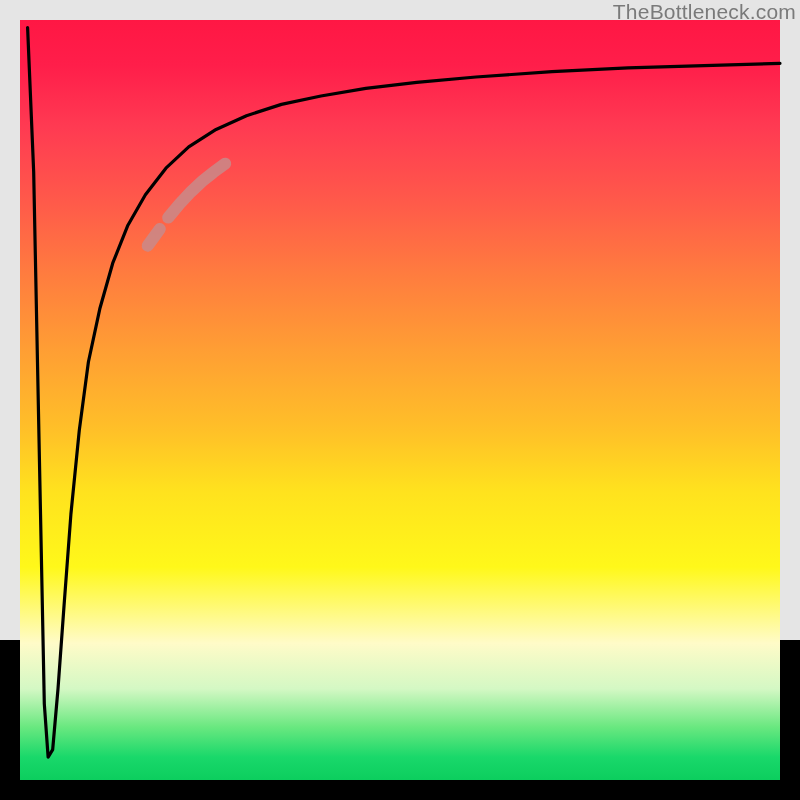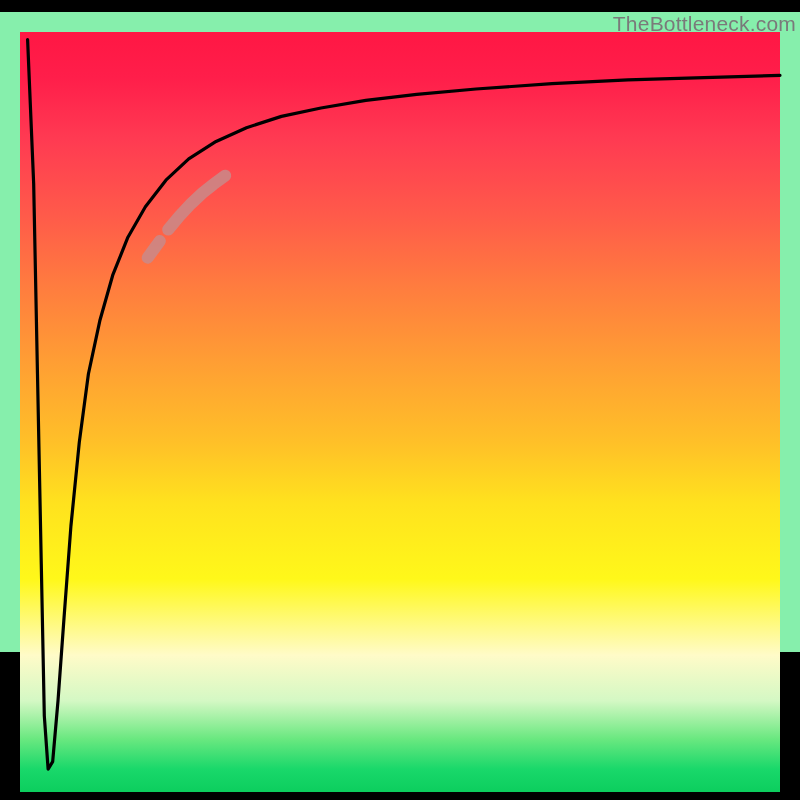--- a/index.html
+++ b/index.html
@@ -7,24 +7,24 @@
     padding: 0;
     width: 800px;
     height: 800px;
     background: #000;
     overflow: hidden;
     font-family: Arial, Helvetica, sans-serif;
   }
   .frame {
     position: absolute;
     left: 0;
-    top: 12px;
+    top: 0;
     width: 800px;
     height: 640px;
-    background: #86efac;
+    background: #e5e5e5;
   }
   .plot {
     position: absolute;
     left: 20px;
     top: 20px;
     width: 760px;
     height: 760px;
     
     background: linear-gradient(
       to bottom,

